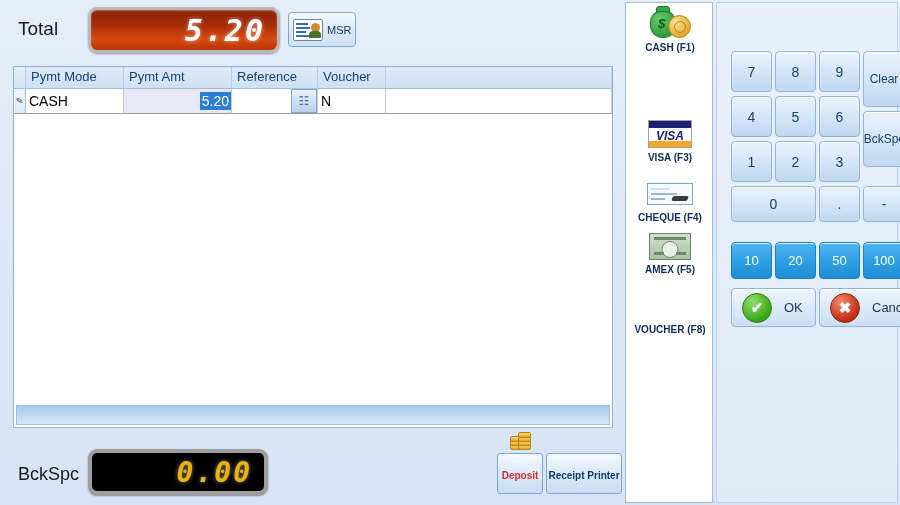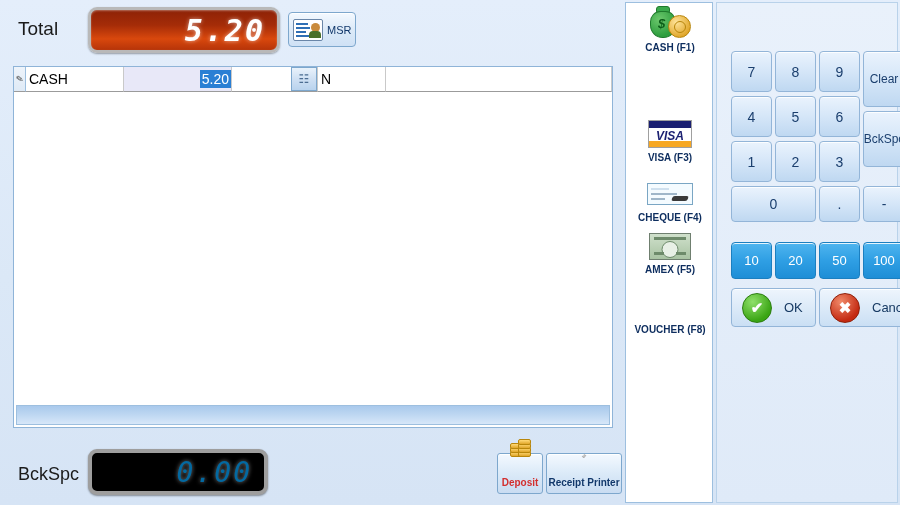--- a/index.html
+++ b/index.html
@@ -87,26 +87,26 @@
 
   
   .change-label{position:absolute;left:18px;top:464px;font-size:18px;color:#1a1a1a;}
   .change-display{
     position:absolute;left:88px;top:449px;width:180px;height:46px;
     border:4px solid #9e9e9e;border-radius:9px;background:#000;
     box-shadow:0 1px 2px rgba(0,0,0,.4);box-sizing:border-box;overflow:hidden;}
   .change-text{
     position:absolute;right:12px;top:50%;transform:translateY(-50%);
     font-family:"DejaVu Sans Mono", monospace;font-size:28px;letter-spacing:2px;
-    color:#0369a1;font-style:italic;font-weight:400;text-shadow:0 0 4px rgba(255,255,255,.5);}
+    color:#eab308;font-style:italic;font-weight:700;text-shadow:0 0 4px rgba(255,255,255,.5);}
 
   .btm-btn{position:absolute;border:1px solid #7da7cd;border-radius:3px;
     background:linear-gradient(180deg,#f4f9ff 0%,#dbeaf8 50%,#c9dcf2 100%);
     box-shadow:inset 0 1px 0 #fff;box-sizing:border-box;
-    display:flex;flex-direction:column;align-items:center;justify-content:flex-end;padding-bottom:5px;gap:20px;}
+    display:flex;flex-direction:column;align-items:center;justify-content:flex-end;padding-bottom:12px;gap:20px;}
   #deposit-button{left:497px;top:453px;width:46px;height:41px;}
   #receipt-button{left:546px;top:453px;width:76px;height:41px;}
   .btm-btn .cap{font-size:10px;font-weight:bold;line-height:10px;}
   .cap-deposit{color:#d32f2f;}
   .cap-receipt{color:#12386b;}
   .coins{width:22px;height:20px;position:relative;margin-bottom:1px;}
   .coins i{position:absolute;display:block;border:1px solid #b8860b;background:linear-gradient(180deg,#ffd977,#e0a62a);}
   .coins .s1{left:1px;bottom:0;width:11px;height:4px;border-radius:2px;}
   .coins .s2{left:1px;bottom:4px;width:11px;height:4px;border-radius:2px;}
   .coins .s3{left:1px;bottom:8px;width:11px;height:4px;border-radius:2px;}
@@ -207,20 +207,28 @@
             <i class="ln l3"></i>
             <i class="ln l4"></i>
           <i class="head"></i>
             <i class="body"></i>
         </span>
         <span class="lbl">MSR</span>
       </div>
     </div>
 
     <div class="grid">
+      <div class="grid-head">
+        <div class="gh c-rowhdr"></div>
+        <div class="gh c-mode">Pymt Mode</div>
+        <div class="gh c-amt">Pymt Amt</div>
+        <div class="gh c-ref">Reference</div>
+        <div class="gh c-vou">Voucher</div>
+        <div class="gh c-fill"></div>
+      </div>
 
       <div class="grid-row">
         <div class="cell rowhdr c-rowhdr">
           <span class="pencil">✎</span>
         </div>
         <div class="cell c-mode">CASH</div>
         <div class="cell amt c-amt">
           <span class="amt-sel">5.20</span>
         </div>
         <div class="cell ref c-ref">

